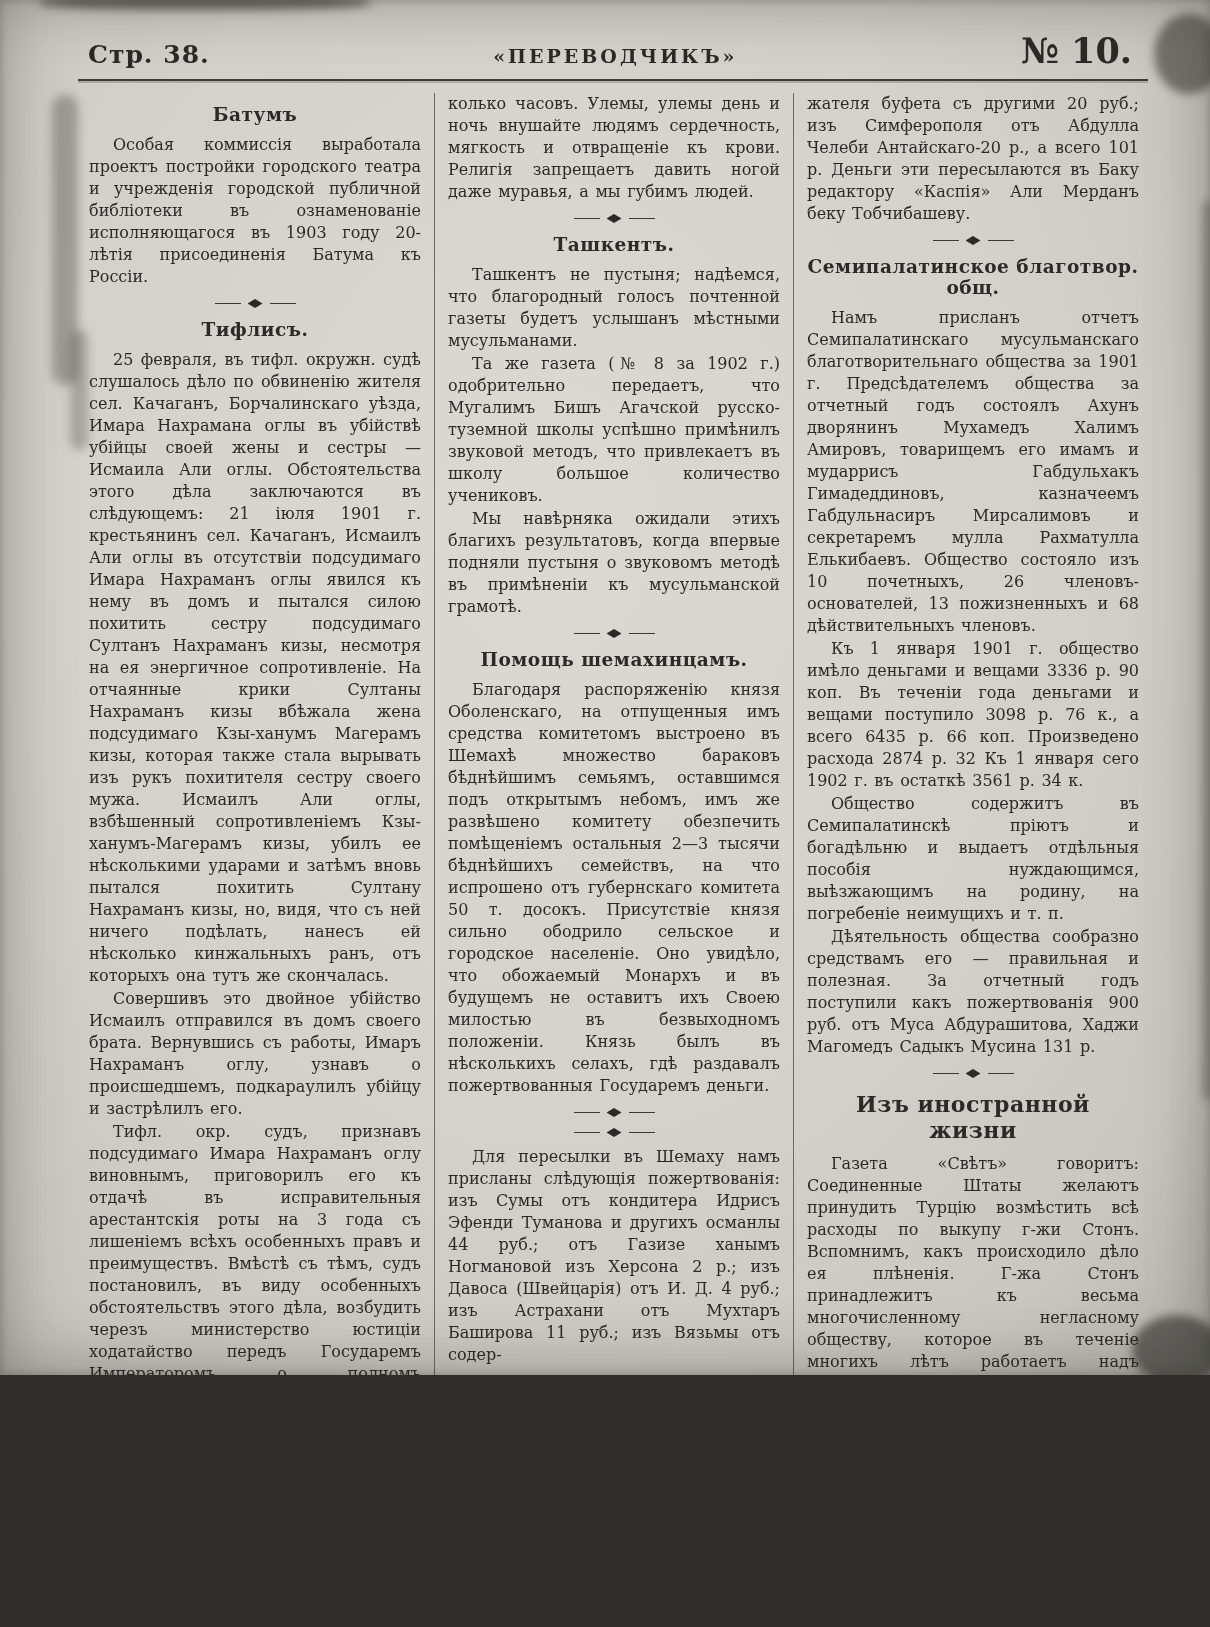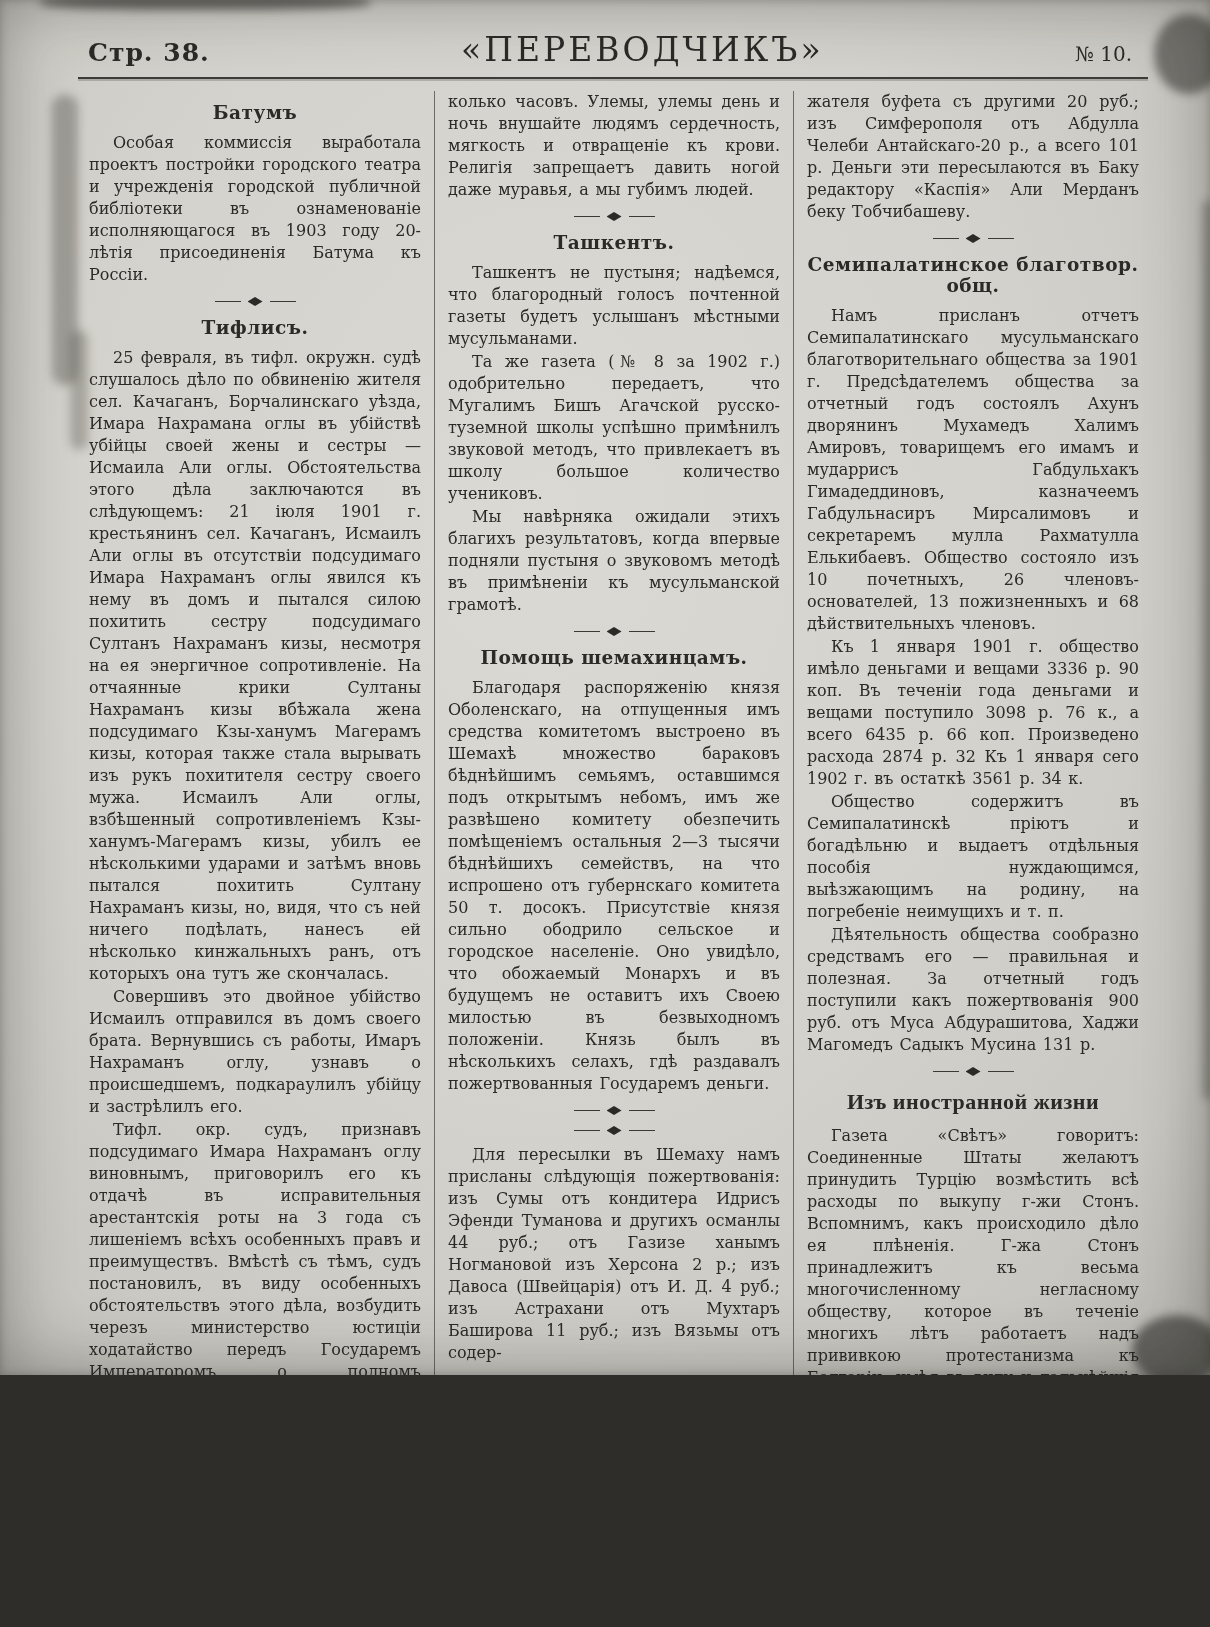--- a/index.html
+++ b/index.html
@@ -33,22 +33,22 @@
   .a-rightedge { top: 200px; right: -6px; width: 14px; height: 900px; background: rgba(70,68,62,.35); border-radius: 8px; }
 
   .header {
     position: relative;
     display: flex;
     justify-content: space-between;
     align-items: baseline;
     padding: 30px 78px 6px 88px;
   }
   .page-number { font-size: 25px; font-weight: bold; letter-spacing: 1px; }
-  .masthead    { font-size: 33px; font-weight: normal; letter-spacing: 3px; }
-  .issue       { font-size: 20px; font-weight: normal; text-align: center; }
+  .masthead    { font-size: 19px; font-weight: bold; letter-spacing: 3px; }
+  .issue       { font-size: 35px; font-weight: bold; text-align: center; }
   .header-rule { height: 2px; background: #3d3c38; margin: 2px 62px 0 78px; box-shadow: 0 2px 0 rgba(61,60,56,.25); }
 
   .columns {
     display: flex;
     padding: 10px 58px 0 76px;
     height: 1520px;
     overflow: hidden;
   }
   .column {
     flex: 1 1 0;
@@ -66,21 +66,21 @@
     word-spacing: 1.5px;
   }
   .para.no-indent { text-indent: 0; }
   .heading {
     text-align: center;
     font-weight: bold;
     font-size: 18.5px;
     letter-spacing: .5px;
     margin: 11px 0 9px;
   }
-  .heading.large { font-size: 22px; margin: 13px 16px 10px; font-family: Liberation Serif, serif; }
+  .heading.large { font-size: 22px; margin: 13px 16px 10px; }
 
   .divider {
     display: flex;
     align-items: center;
     justify-content: center;
     gap: 7px;
     margin: 11px auto 9px;
   }
   .divider .dline { width: 26px; height: 1px; background: #3a3936; }
   .divider .diamond {

